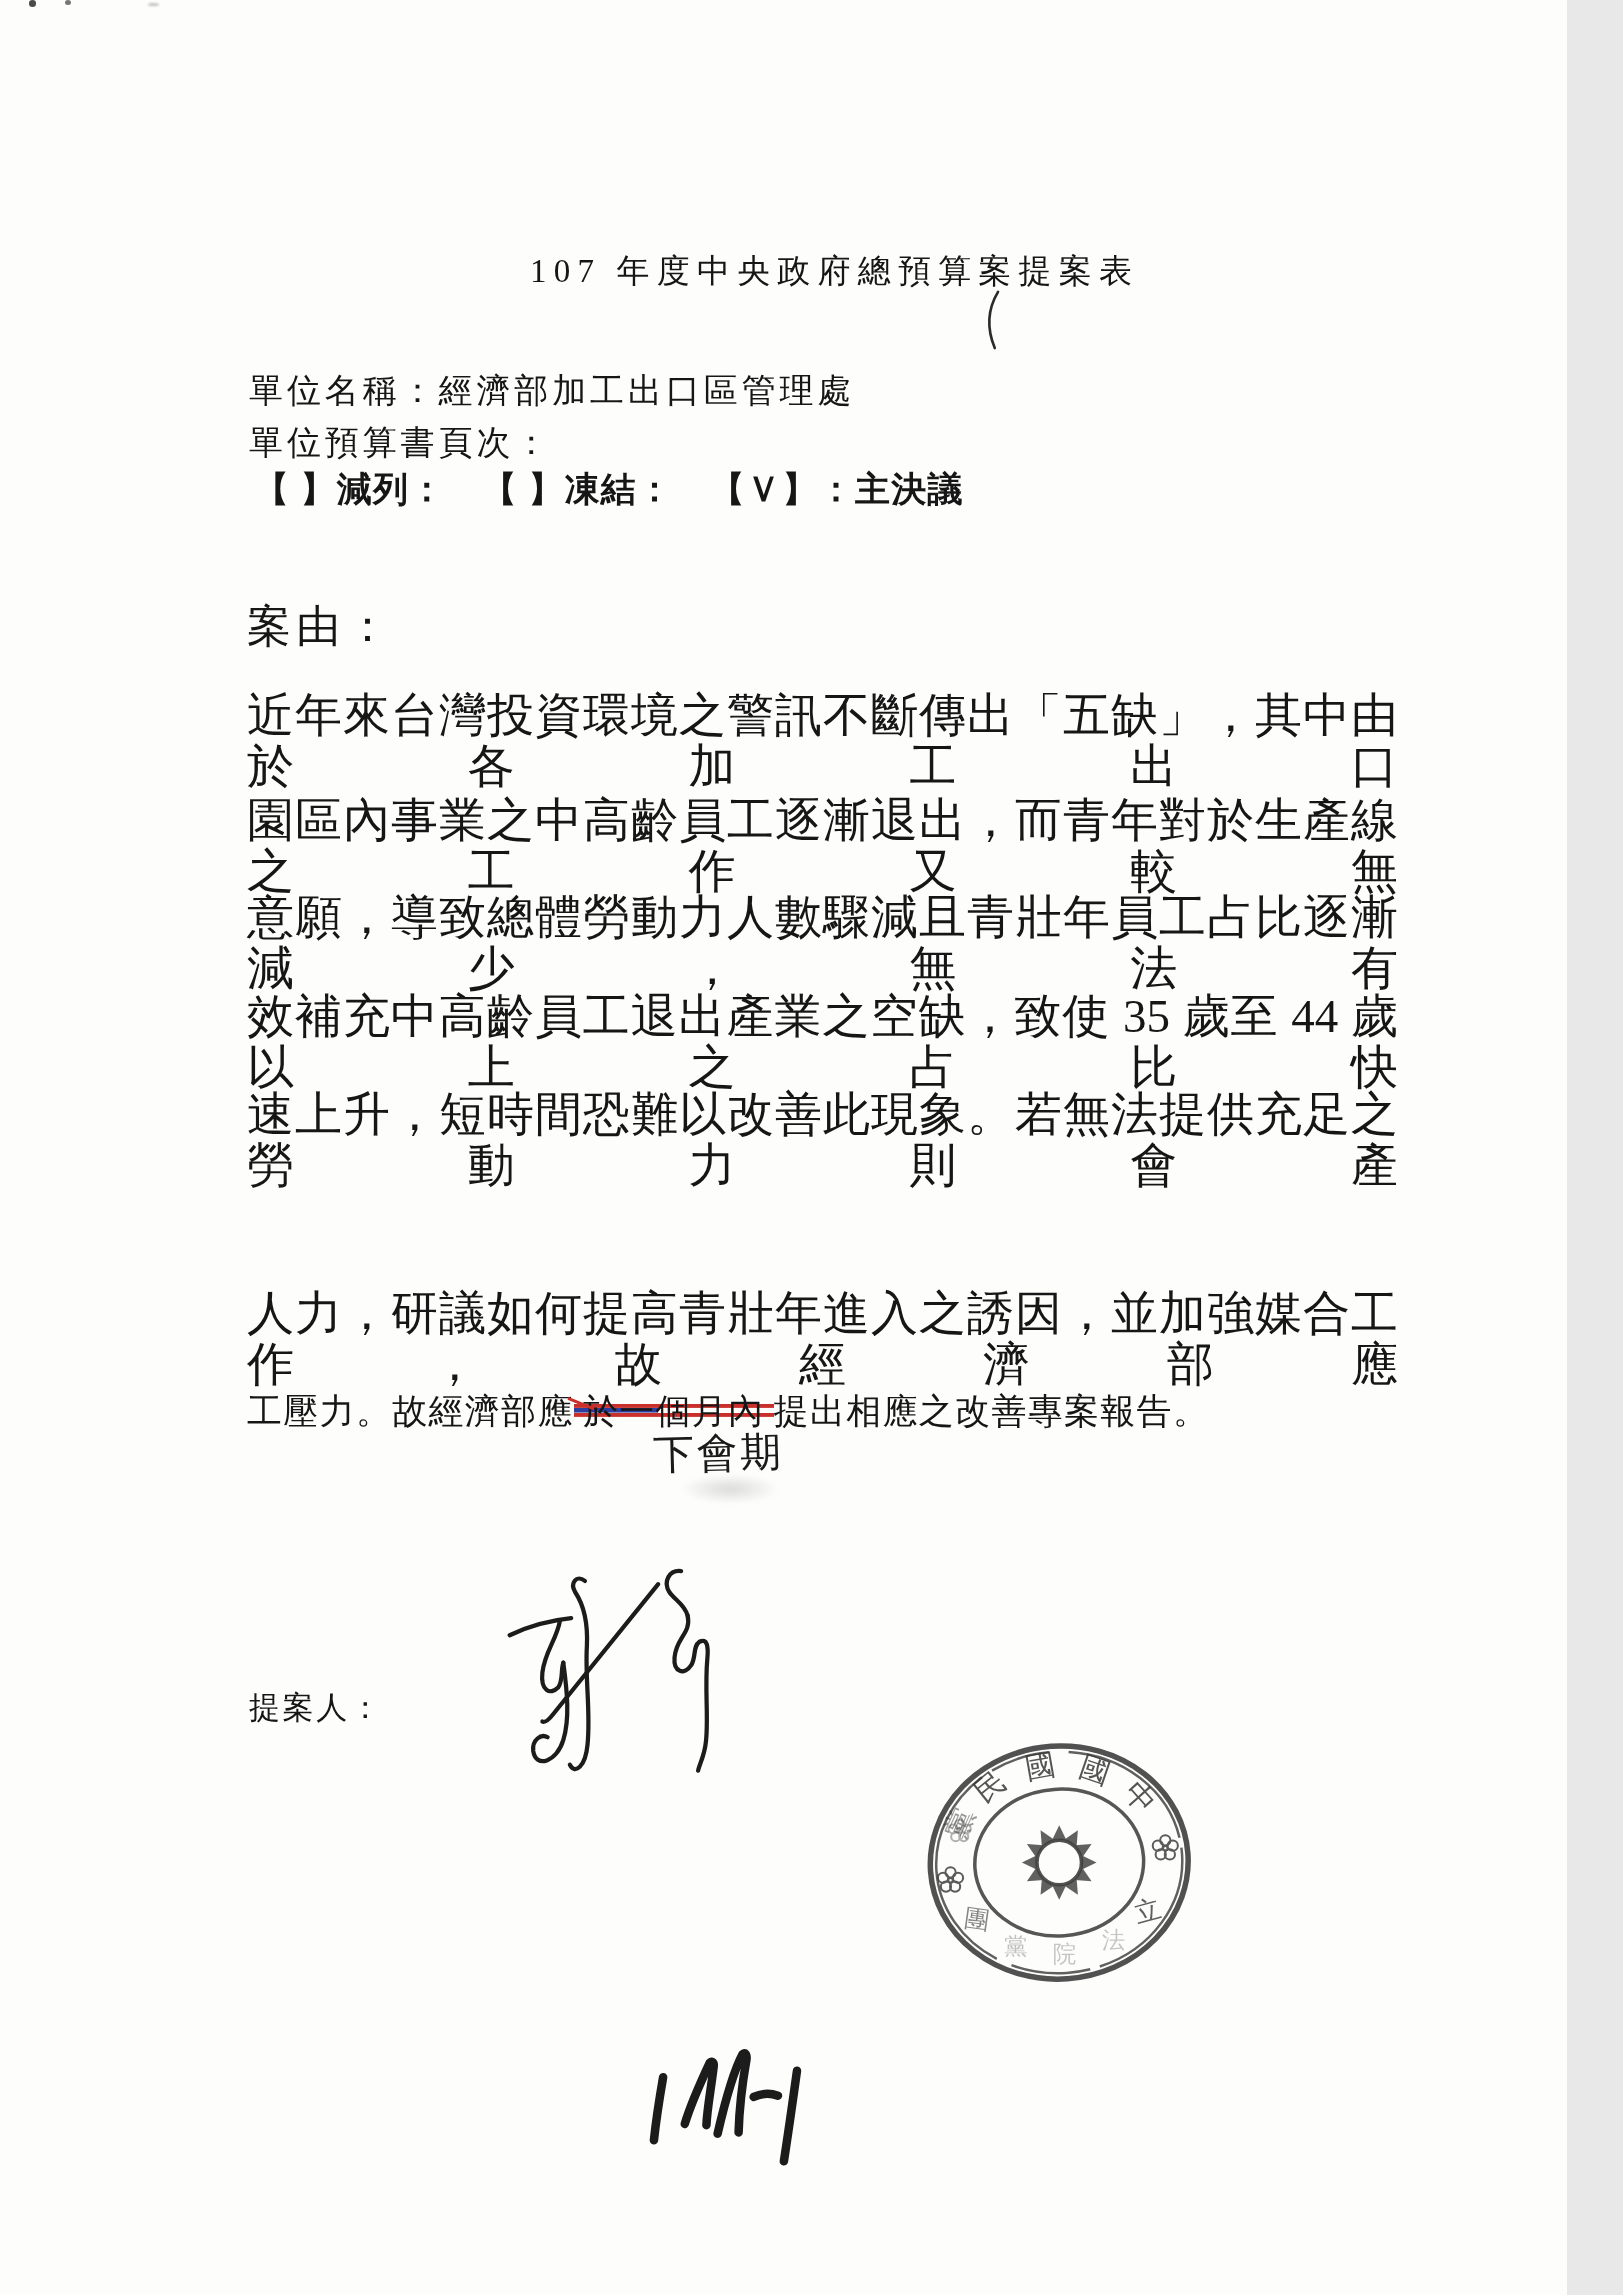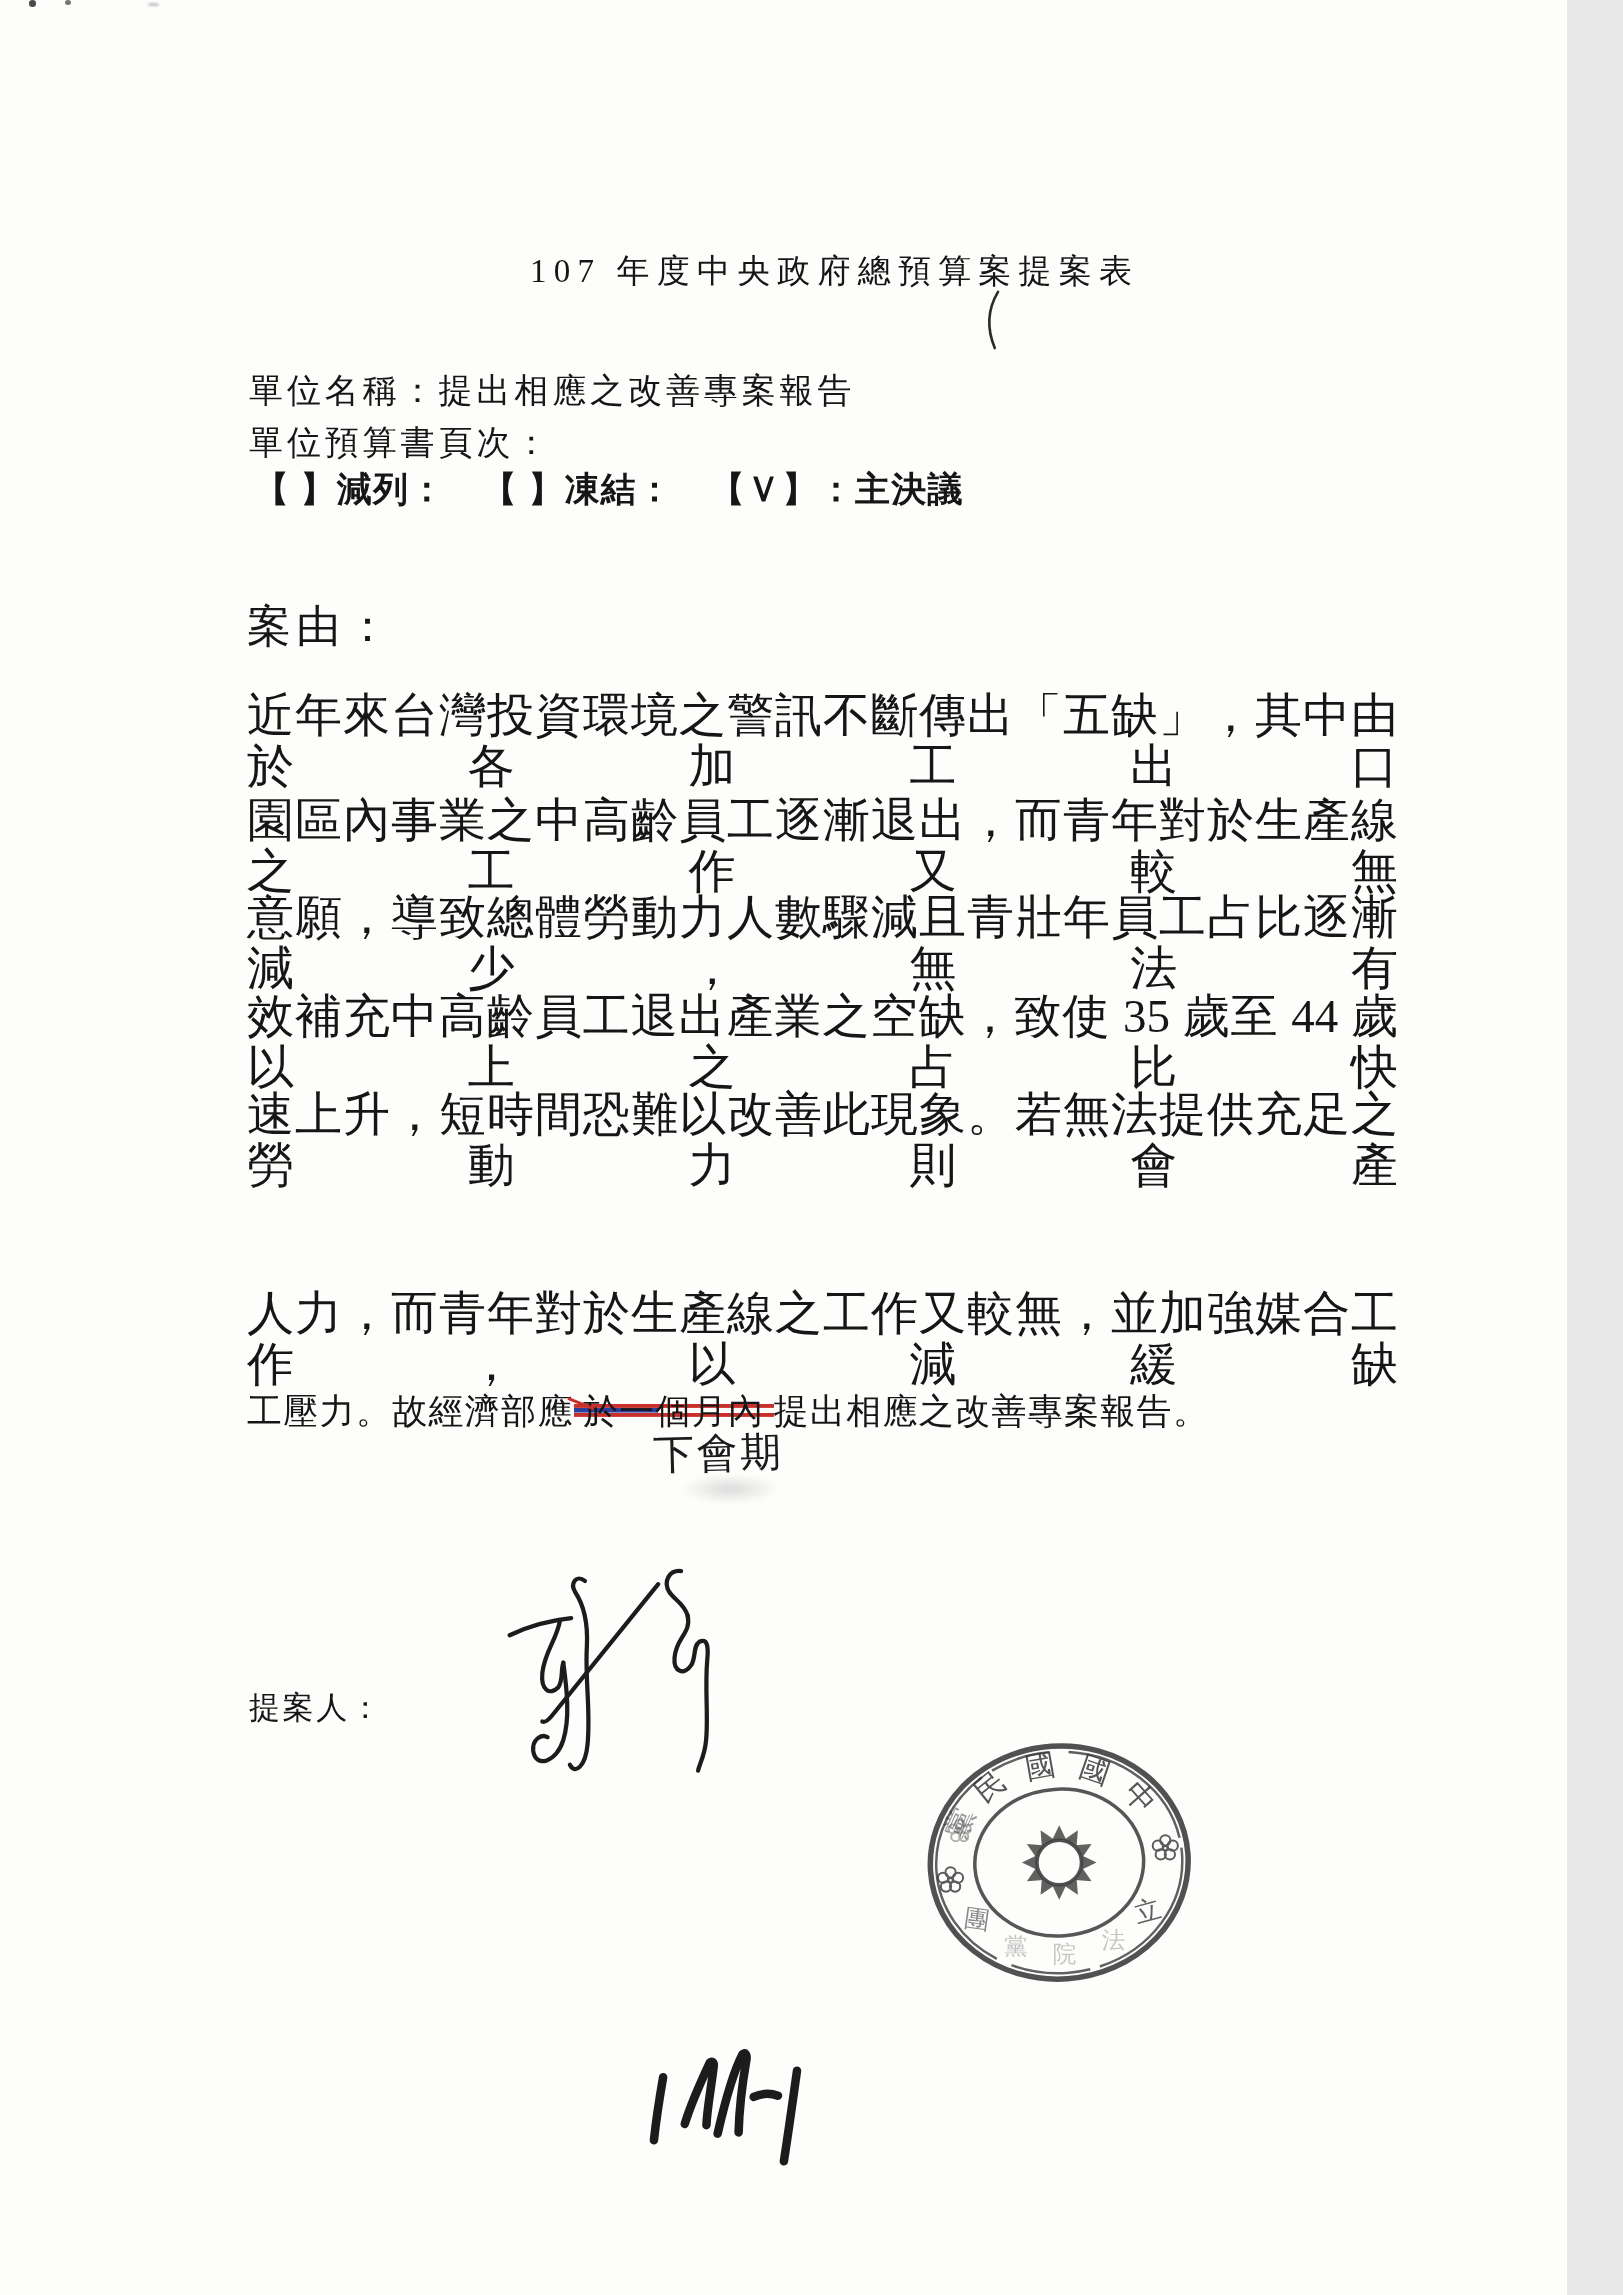--- a/index.html
+++ b/index.html
@@ -62,32 +62,32 @@
   <div class="speck" style="left:29px;top:0;width:7.2px;height:6.5px;background:#4a4a4a;"></div>
   <div class="speck" style="left:65px;top:0;width:5.9px;height:5.2px;background:#777;"></div>
   <div class="speck" style="left:148px;top:2.6px;width:10.5px;height:3.9px;background:#c4c4c4;filter:blur(1.3px);"></div>
 
   <div class="abs title" style="left:530px;top:249px;">107 年度中央政府總預算案提案表</div>
 
   <svg class="abs" style="left:977px;top:288px;" width="29" height="64" viewBox="0 0 44 98" aria-label="(">
     <path d="M 32 6 Q 8 46 27 92" fill="none" stroke="#2a2a2a" stroke-width="4" stroke-linecap="round"></path>
   </svg>
 
-  <div class="abs meta" style="left:249px;top:368px;">單位名稱：提出相應之改善專案報告</div>
+  <div class="abs meta" style="left:249px;top:368px;">單位名稱：經濟部加工出口區管理處</div>
   <div class="abs meta" style="left:249px;top:420px;">單位預算書頁次：</div>
   <div class="abs checks" style="left:254px;top:466px;">【 】減列：　【 】凍結：　【Ｖ】：主決議</div>
 
   <div class="abs subject" style="left:247px;top:597px;">案由：</div>
 
   <div class="abs bodyline" style="left:247px;top:690px;">近年來台灣投資環境之警訊不斷傳出「五缺」，其中由於各加工出口</div>
   <div class="abs bodyline" style="left:247px;top:795px;">園區內事業之中高齡員工逐漸退出，而青年對於生產線之工作又較無</div>
   <div class="abs bodyline" style="left:247px;top:892px;">意願，導致總體勞動力人數驟減且青壯年員工占比逐漸減少，無法有</div>
   <div class="abs bodyline" style="left:247px;top:991px;">效補充中高齡員工退出產業之空缺，致使 35 歲至 44 歲以上之占比快</div>
   <div class="abs bodyline" style="left:247px;top:1089px;">速上升，短時間恐難以改善此現象。若無法提供充足之勞動力則會產</div>
-  <div class="abs bodyline" style="left:247px;top:1288px;">人力，而青年對於生產線之工作又較無，並加強媒合工作，以減緩缺</div>
+  <div class="abs bodyline" style="left:247px;top:1288px;">人力，研議如何提高青壯年進入之誘因，並加強媒合工作，故經濟部應</div>
 
   <div class="abs lastline" style="left:247px;top:1388px;">
     <span>工壓力。故經濟部應</span><span class="struck">於一個月內</span><span>提出相應之改善專案報告。</span>
   </div>
 
   <div class="abs handwrite" style="left:653px;top:1426px;">下會期</div>
   <div class="abs smudge" style="left:681px;top:1474px;"></div>
 
   <div class="abs proposer" style="left:249px;top:1687px;">提案人：</div>
 

